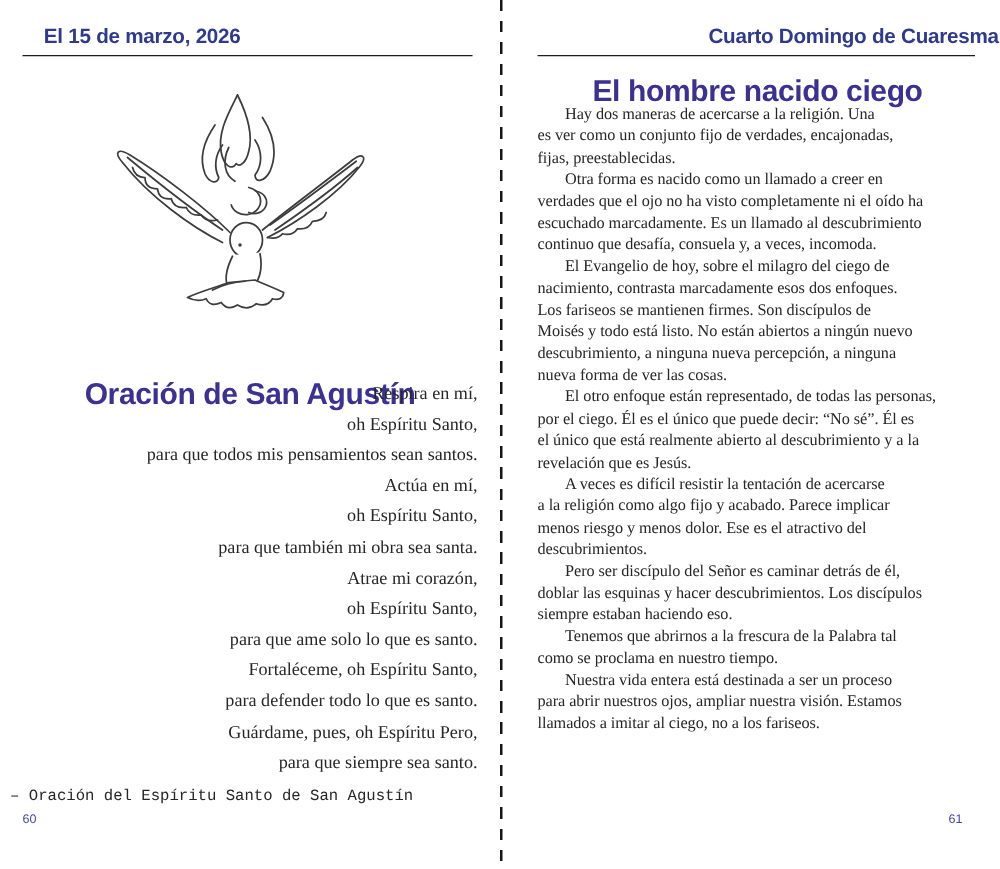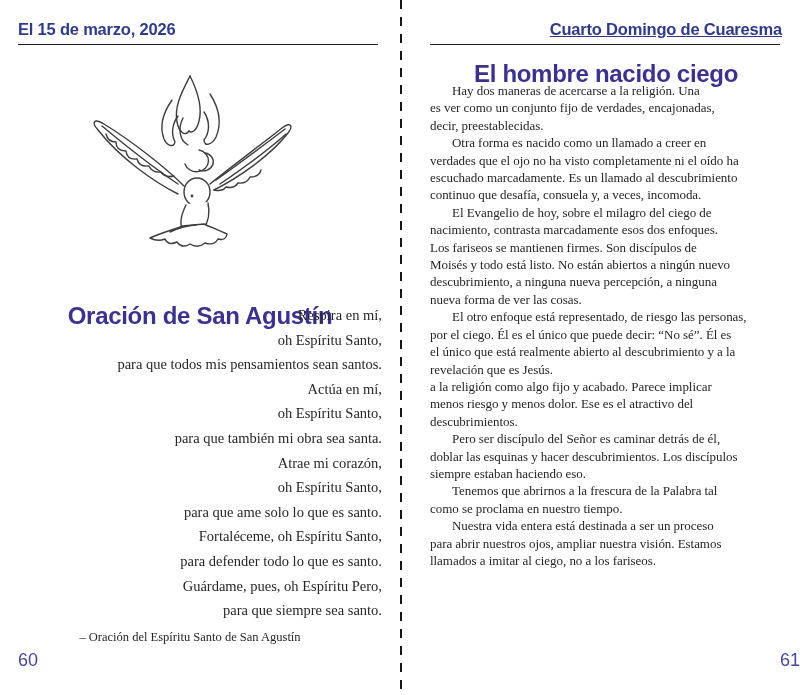--- a/index.html
+++ b/index.html
@@ -13,23 +13,24 @@
   .gutter{
     position:absolute;left:400px;top:0;width:2px;height:695px;
     background:repeating-linear-gradient(180deg,#161616 0px,#161616 9px,transparent 9px,transparent 17px);
   }
   
   .running-head{
     position:absolute;top:20px;
     font-family:"Liberation Sans",sans-serif;
     font-size:16.5px;font-weight:600;letter-spacing:-0.2px;
     color:var(--header-blue,#2e3a8e);
+    margin-left:17px;
   }
   .running-head.left{left:18px;width:360px;text-align:left;}
-  .running-head.right{left:428px;width:354px;text-align:right;text-decoration:underline;}
+  .running-head.right{left:428px;width:354px;text-align:right;}
   .head-rule{
     position:absolute;top:44px;height:0;border-top:1.6px solid #1c1c1c;
   }
   .head-rule.left{left:18px;width:360px;}
   .head-rule.right{left:430px;width:350px;}
   
   .illustration{
     position:absolute;left:86px;top:66px;width:212px;height:185px;
   }
   .page-title{
@@ -41,39 +42,40 @@
   }
   .page-title.left{left:18px;top:261px;width:364px;margin-top:41px;}
   .page-title.right{left:430px;top:60px;width:352px;}
   .prayer{
     position:absolute;left:18px;top:303px;width:364px;
     text-align:right;font-size:14.5px;line-height:24.6px;
     color:var(--body-text,#262626);
   }
   .attribution{
     position:absolute;left:8px;top:630px;width:364px;
-    text-align:center;font-size:12.5px;
+    font-size:12.5px;
     color:var(--body-text,#262626);
+    font-family:Liberation Mono, monospace;
   }
   
   .body-text{
     position:absolute;left:430px;top:82px;width:352px;
     font-size:13px;line-height:17.4px;letter-spacing:-0.05px;
   }
   .body-line{white-space:nowrap;}
   .body-line.first{text-indent:22px;}
   
   .page-num{
     position:absolute;top:650px;
     font-family:"Liberation Sans",sans-serif;
-    font-size:18px;font-weight:500;
+    font-size:10px;font-weight:500;
     color:var(--page-number,#4646a0);
   }
   .page-num.left{left:18px;}
-  .page-num.right{right:0;text-align:center;}
+  .page-num.right{right:30px;text-align:center;}
 </style>
 </head>
 <body>
 
 <div class="gutter"></div>
 
 <div class="running-head left">El 15 de marzo, 2026</div>
 <div class="head-rule left"></div>
 
 <div class="illustration">
@@ -136,43 +138,44 @@
 
 <div class="running-head right">Cuarto Domingo de Cuaresma</div>
 <div class="head-rule right"></div>
 
 <div class="page-title right">El hombre nacido ciego</div>
 
 <div class="body-text">
     <div class="para">
       <div class="body-line first">Hay dos maneras de acercarse a la religión. Una</div>
       <div class="body-line">es ver como un conjunto fijo de verdades, encajonadas,</div>
-      <div class="body-line">decir, preestablecidas.</div>
+      <div class="body-line">fijas, preestablecidas.</div>
     </div>
     <div class="para">
       <div class="body-line first">Otra forma es nacido como un llamado a creer en</div>
       <div class="body-line">verdades que el ojo no ha visto completamente ni el oído ha</div>
       <div class="body-line">escuchado marcadamente. Es un llamado al descubrimiento</div>
       <div class="body-line">continuo que desafía, consuela y, a veces, incomoda.</div>
     </div>
     <div class="para">
       <div class="body-line first">El Evangelio de hoy, sobre el milagro del ciego de</div>
       <div class="body-line">nacimiento, contrasta marcadamente esos dos enfoques.</div>
       <div class="body-line">Los fariseos se mantienen firmes. Son discípulos de</div>
       <div class="body-line">Moisés y todo está listo. No están abiertos a ningún nuevo</div>
       <div class="body-line">descubrimiento, a ninguna nueva percepción, a ninguna</div>
       <div class="body-line">nueva forma de ver las cosas.</div>
     </div>
     <div class="para">
-      <div class="body-line first">El otro enfoque está representado, de riesgo las personas,</div>
+      <div class="body-line first">El otro enfoque están representado, de todas las personas,</div>
       <div class="body-line">por el ciego. Él es el único que puede decir: “No sé”. Él es</div>
       <div class="body-line">el único que está realmente abierto al descubrimiento y a la</div>
       <div class="body-line">revelación que es Jesús.</div>
     </div>
     <div class="para">
+      <div class="body-line first">A veces es difícil resistir la tentación de acercarse</div>
       <div class="body-line">a la religión como algo fijo y acabado. Parece implicar</div>
       <div class="body-line">menos riesgo y menos dolor. Ese es el atractivo del</div>
       <div class="body-line">descubrimientos.</div>
     </div>
     <div class="para">
       <div class="body-line first">Pero ser discípulo del Señor es caminar detrás de él,</div>
       <div class="body-line">doblar las esquinas y hacer descubrimientos. Los discípulos</div>
       <div class="body-line">siempre estaban haciendo eso.</div>
     </div>
     <div class="para">

